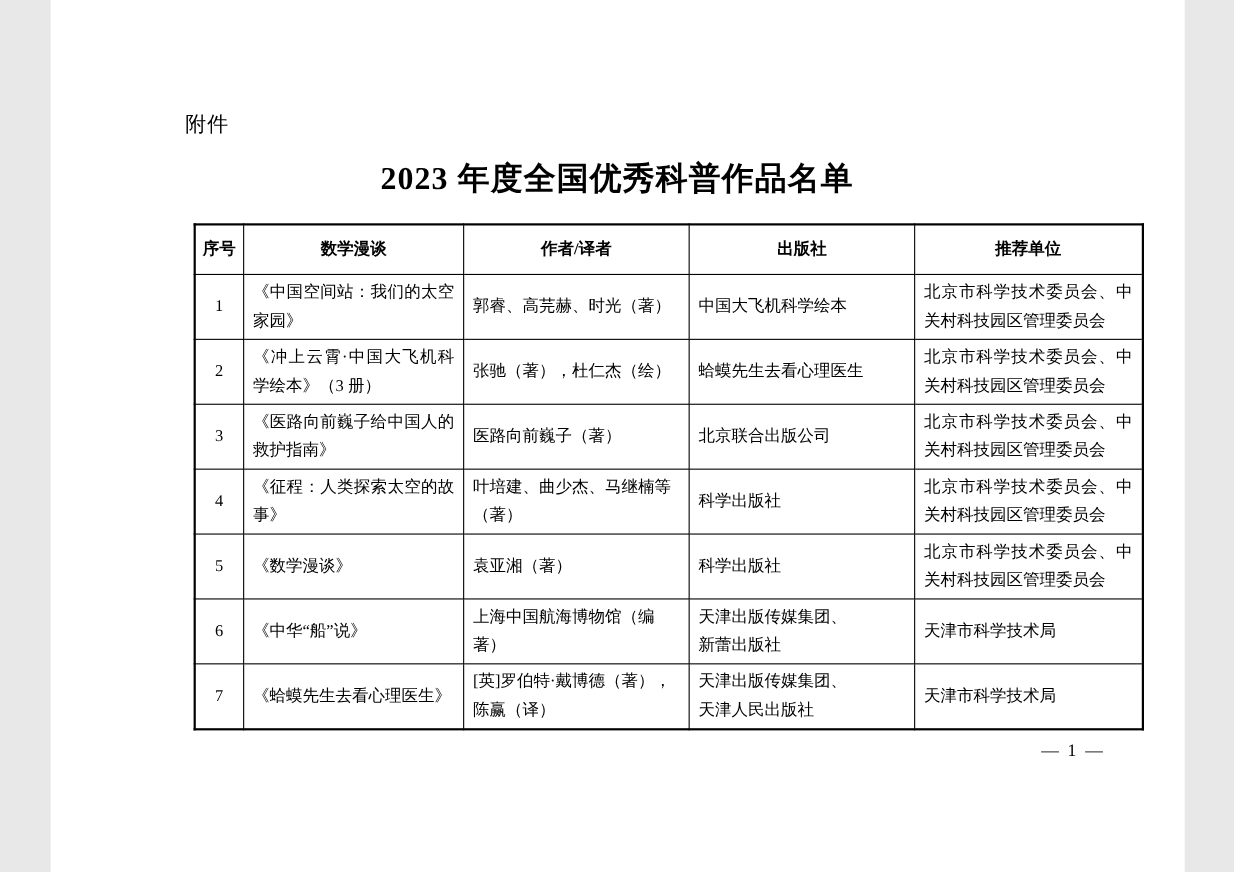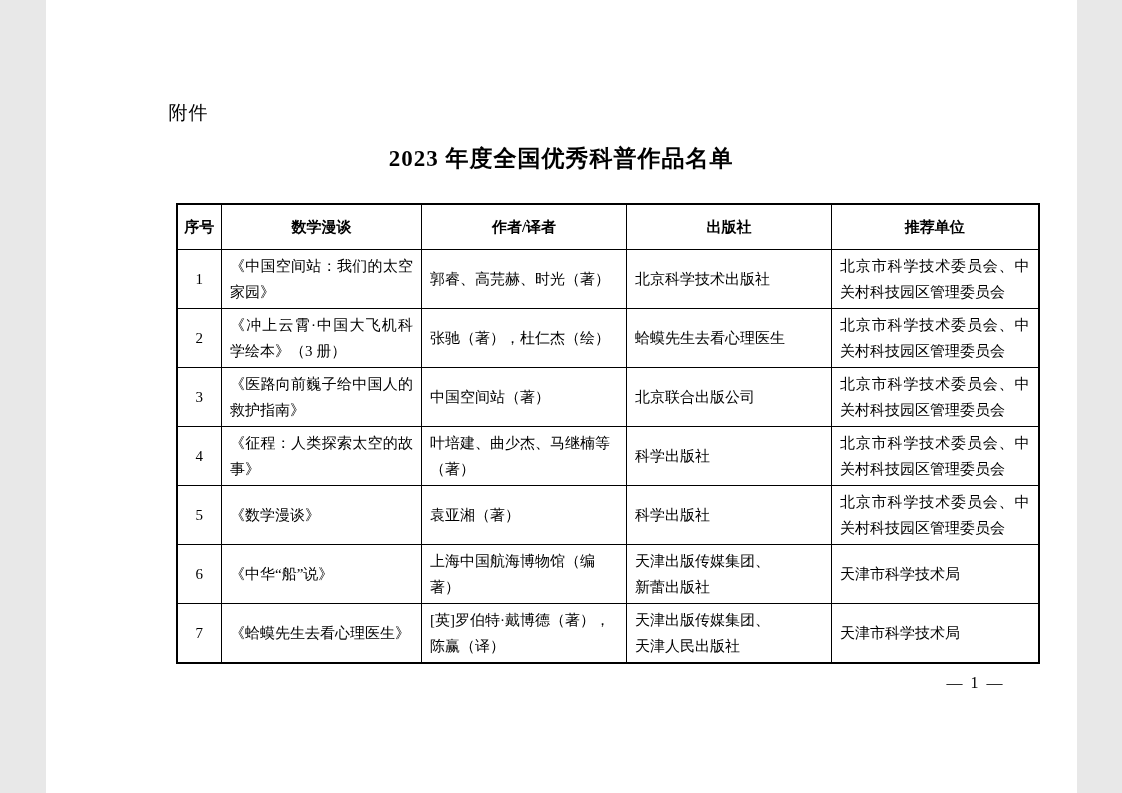--- a/index.html
+++ b/index.html
@@ -22,21 +22,21 @@
     font-family: "Liberation Sans", "DejaVu Sans", sans-serif;
     letter-spacing: 1px;
   }
   .doc-title {
     position: absolute;
     top: 143px;
     left: 0;
     width: 100%;
     margin: 0;
     text-align: center;
-    font-size: 23px;
+    font-size: 29px;
     font-weight: bold;
     letter-spacing: 1px;
   }
   table.works-table {
     position: absolute;
     left: 130px;
     top: 203px;
     width: 862px;
     border-collapse: collapse;
     table-layout: fixed;
@@ -92,34 +92,34 @@
         <th>作者/译者</th>
         <th>出版社</th>
         <th>推荐单位</th>
       </tr>
     </thead>
     <tbody>
       <tr>
         <td class="cell-no">1</td>
         <td class="cell-title">《中国空间站：我们的太空家园》</td>
         <td class="cell-authors">郭睿、高芫赫、时光（著）</td>
-        <td class="cell-publisher">北京科学技术出版社</td>
+        <td class="cell-publisher">中国大飞机科学绘本</td>
         <td class="cell-recommender">北京市科学技术委员会、中关村科技园区管理委员会</td>
       </tr>
       <tr>
         <td class="cell-no">2</td>
         <td class="cell-title">《冲上云霄·中国大飞机科学绘本》（3 册）</td>
         <td class="cell-authors">张驰（著），杜仁杰（绘）</td>
         <td class="cell-publisher">蛤蟆先生去看心理医生</td>
         <td class="cell-recommender">北京市科学技术委员会、中关村科技园区管理委员会</td>
       </tr>
       <tr>
         <td class="cell-no">3</td>
         <td class="cell-title">《医路向前巍子给中国人的救护指南》</td>
-        <td class="cell-authors">中国空间站（著）</td>
+        <td class="cell-authors">医路向前巍子（著）</td>
         <td class="cell-publisher">北京联合出版公司</td>
         <td class="cell-recommender">北京市科学技术委员会、中关村科技园区管理委员会</td>
       </tr>
       <tr>
         <td class="cell-no">4</td>
         <td class="cell-title">《征程：人类探索太空的故事》</td>
         <td class="cell-authors">叶培建、曲少杰、马继楠等
 （著）</td>
         <td class="cell-publisher">科学出版社</td>
         <td class="cell-recommender">北京市科学技术委员会、中关村科技园区管理委员会</td>

